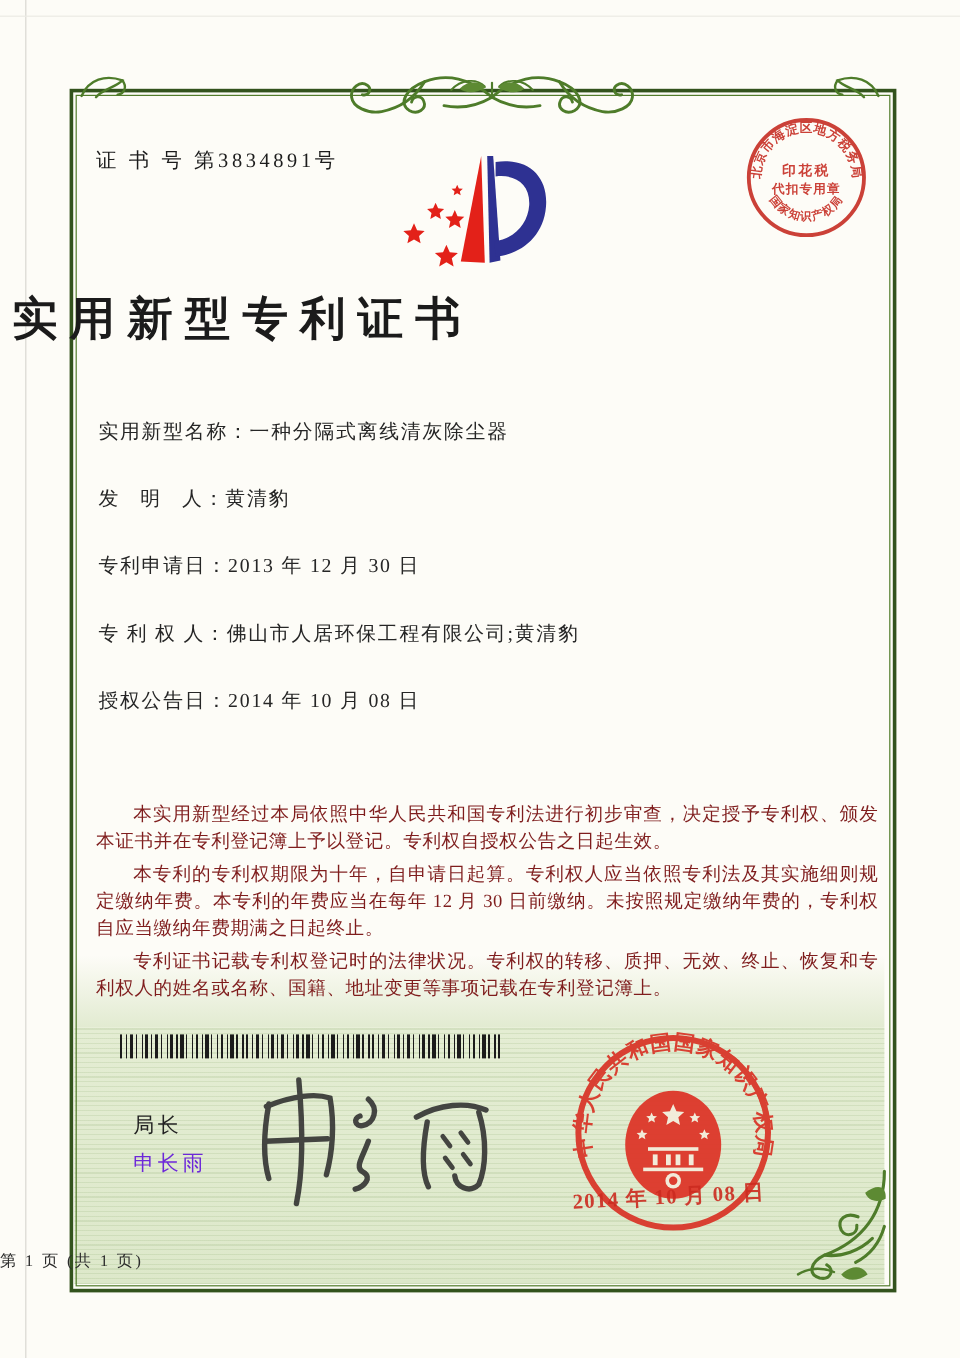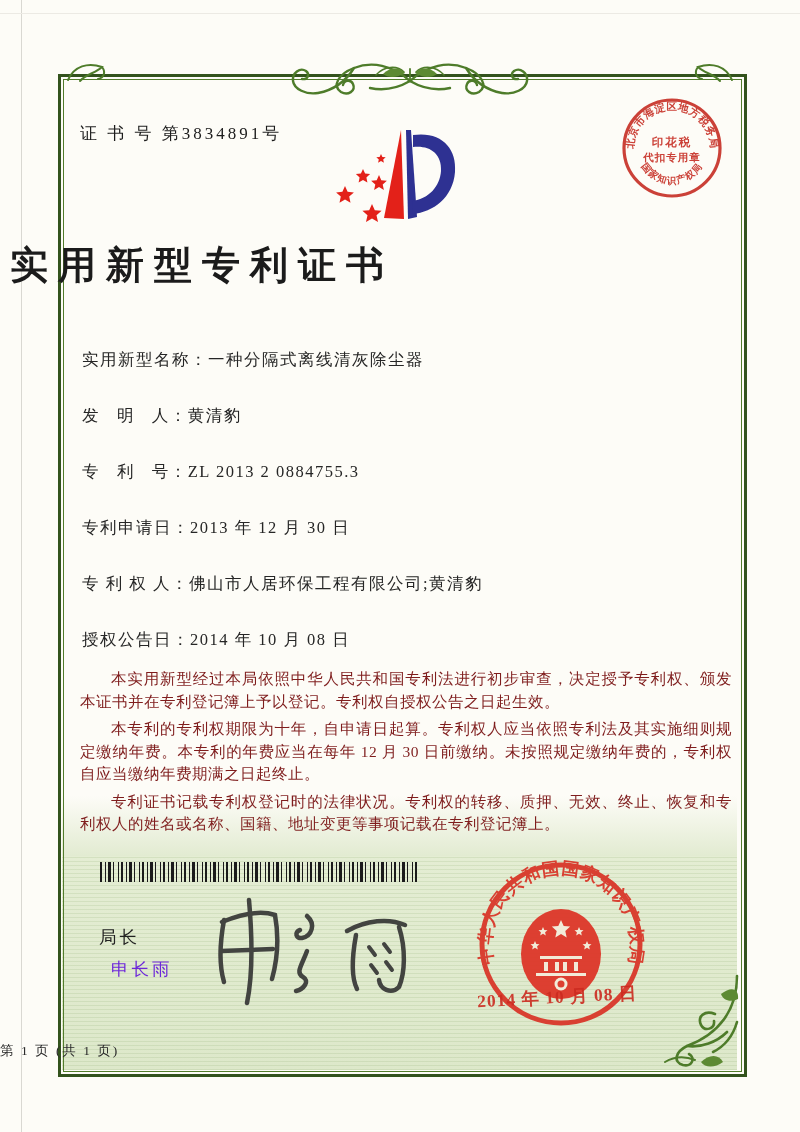--- a/index.html
+++ b/index.html
@@ -37,21 +37,21 @@
   .paragraphs p{margin:0 0 5px 0;font-size:15.5px;line-height:22.5px;text-align:justify;text-indent:2em;color:#7f1d1d;letter-spacing:0.5px;}
 
   .barcode{position:absolute;left:100px;top:862px;width:318px;height:20px;
     background:repeating-linear-gradient(90deg,
       #1b1b1b 0 2px, transparent 2px 5px,
       #1b1b1b 5px 6px, transparent 6px 8px,
       #1b1b1b 8px 11px, transparent 11px 13px,
       #1b1b1b 13px 14px, transparent 14px 18px,
       #1b1b1b 18px 19px, transparent 19px 21px);}
 
-  .director-label{position:absolute;left:99px;top:925px;font-size:17.5px;letter-spacing:3px;color:#222;}
+  .director-label{position:absolute;left:111px;top:925px;font-size:17.5px;letter-spacing:3px;color:#222;}
   .director-name{position:absolute;left:111px;top:957px;font-size:17.5px;letter-spacing:3px;color:#6d28d9;}
 
   .signature-svg{position:absolute;left:206px;top:888px;width:215px;height:118px;}
 
   .tax-stamp{position:absolute;left:619px;top:95px;width:106px;height:106px;opacity:0.95;}
   .seal{position:absolute;left:476px;top:859px;width:170px;height:170px;opacity:0.96;}
   .seal-date{position:absolute;left:477px;top:985px;font-size:17.5px;color:#cc2b20;letter-spacing:1px;transform:rotate(-3deg);white-space:pre;font-weight:bold;opacity:0.9;}
 
   .footer-page{position:absolute;left:0;top:1042px;width:760px;text-align:left;font-size:13.5px;letter-spacing:2px;color:#2b2b2b;white-space:pre;}
 
@@ -131,21 +131,20 @@
     <polygon points="76,8 59,96 79,97" fill="#e32119"></polygon>
     <polygon points="81,8 86,8 92,95 83,97" fill="#2e3192"></polygon>
     <path fill="#2e3192" d="M88,13 C116,9 132,26 130,50 C128,76 108,90 88,92 L87,79 C104,77 115,64 116,49 C117,31 104,23 88,25 Z"></path>
   </svg>
 
   <div class="title">实用新型专利证书</div>
 
   <div class="fields">
     <div class="field">实用新型名称：一种分隔式离线清灰除尘器</div>
     <div class="field">发   明   人：黄清豹</div>
-    <div class="field">专   利   号：ZL 2013 2 0884755.3</div>
     <div class="field">专利申请日：2013 年 12 月 30 日</div>
     <div class="field">专 利 权 人：佛山市人居环保工程有限公司;黄清豹</div>
     <div class="field">授权公告日：2014 年 10 月 08 日</div>
   </div>
 
   <div class="paragraphs">
     <p>本实用新型经过本局依照中华人民共和国专利法进行初步审查，决定授予专利权、颁发本证书并在专利登记簿上予以登记。专利权自授权公告之日起生效。</p>
     <p>本专利的专利权期限为十年，自申请日起算。专利权人应当依照专利法及其实施细则规定缴纳年费。本专利的年费应当在每年 12 月 30 日前缴纳。未按照规定缴纳年费的，专利权自应当缴纳年费期满之日起终止。</p>
     <p>专利证书记载专利权登记时的法律状况。专利权的转移、质押、无效、终止、恢复和专利权人的姓名或名称、国籍、地址变更等事项记载在专利登记簿上。</p>
   </div>

